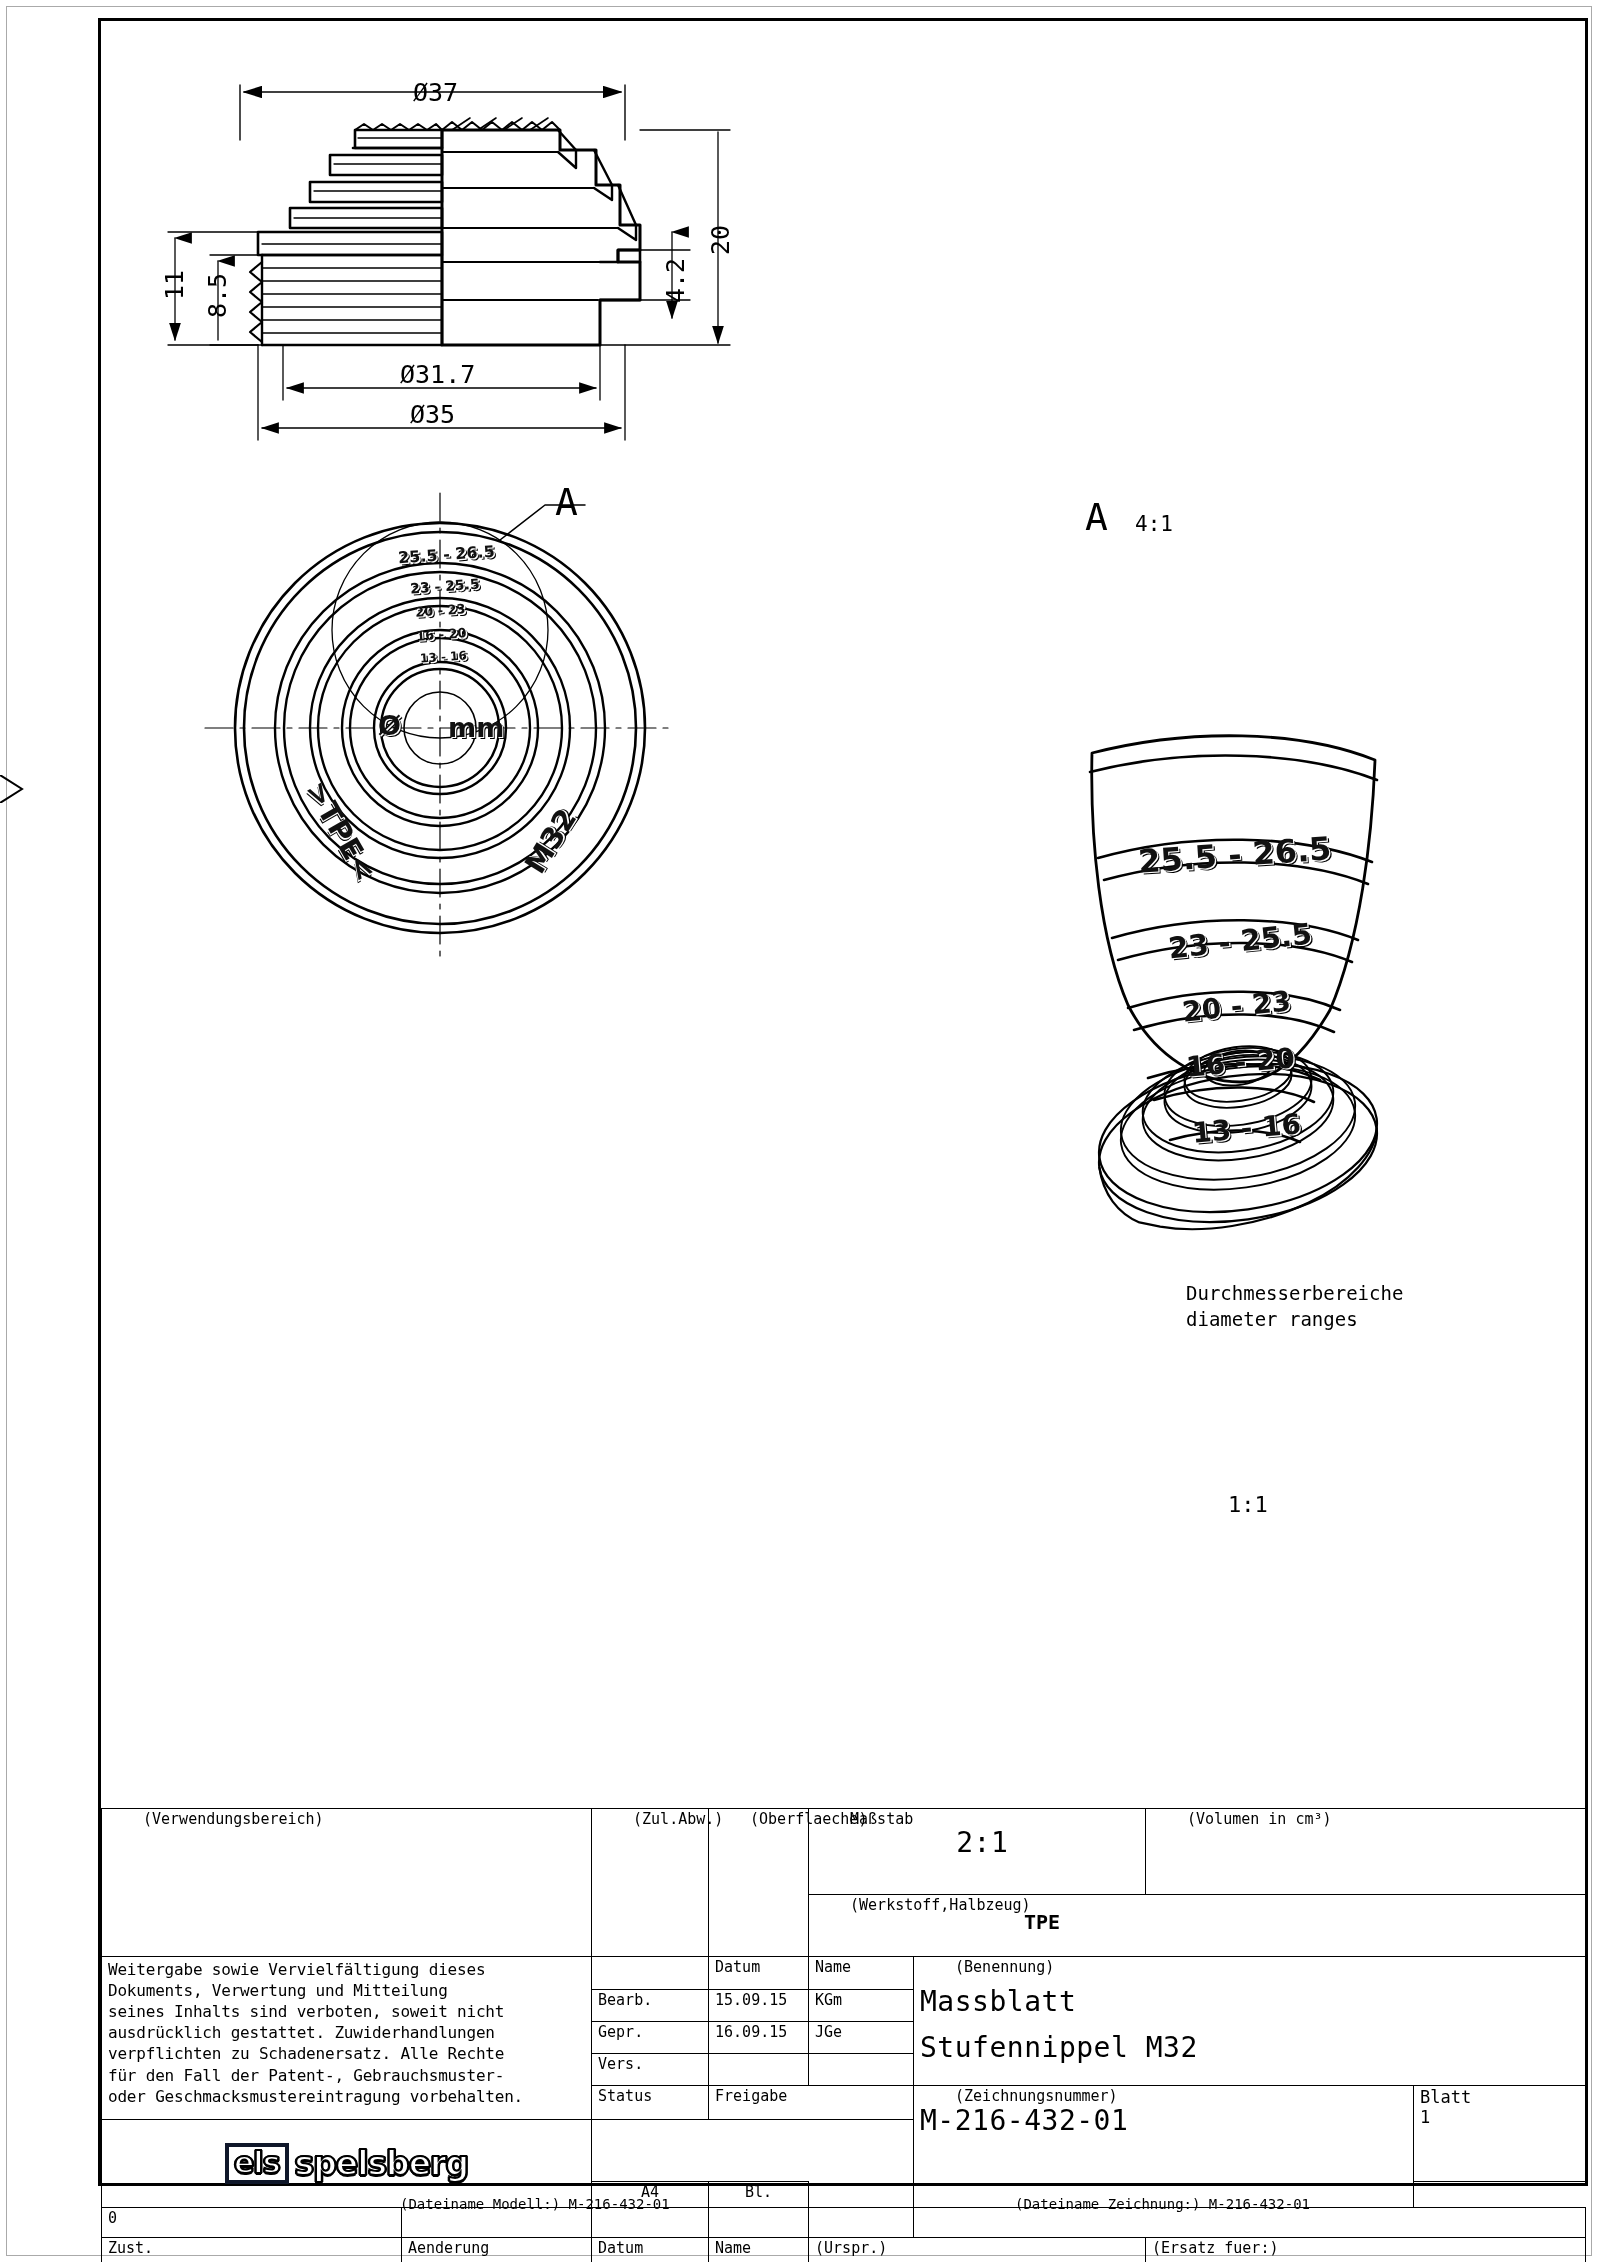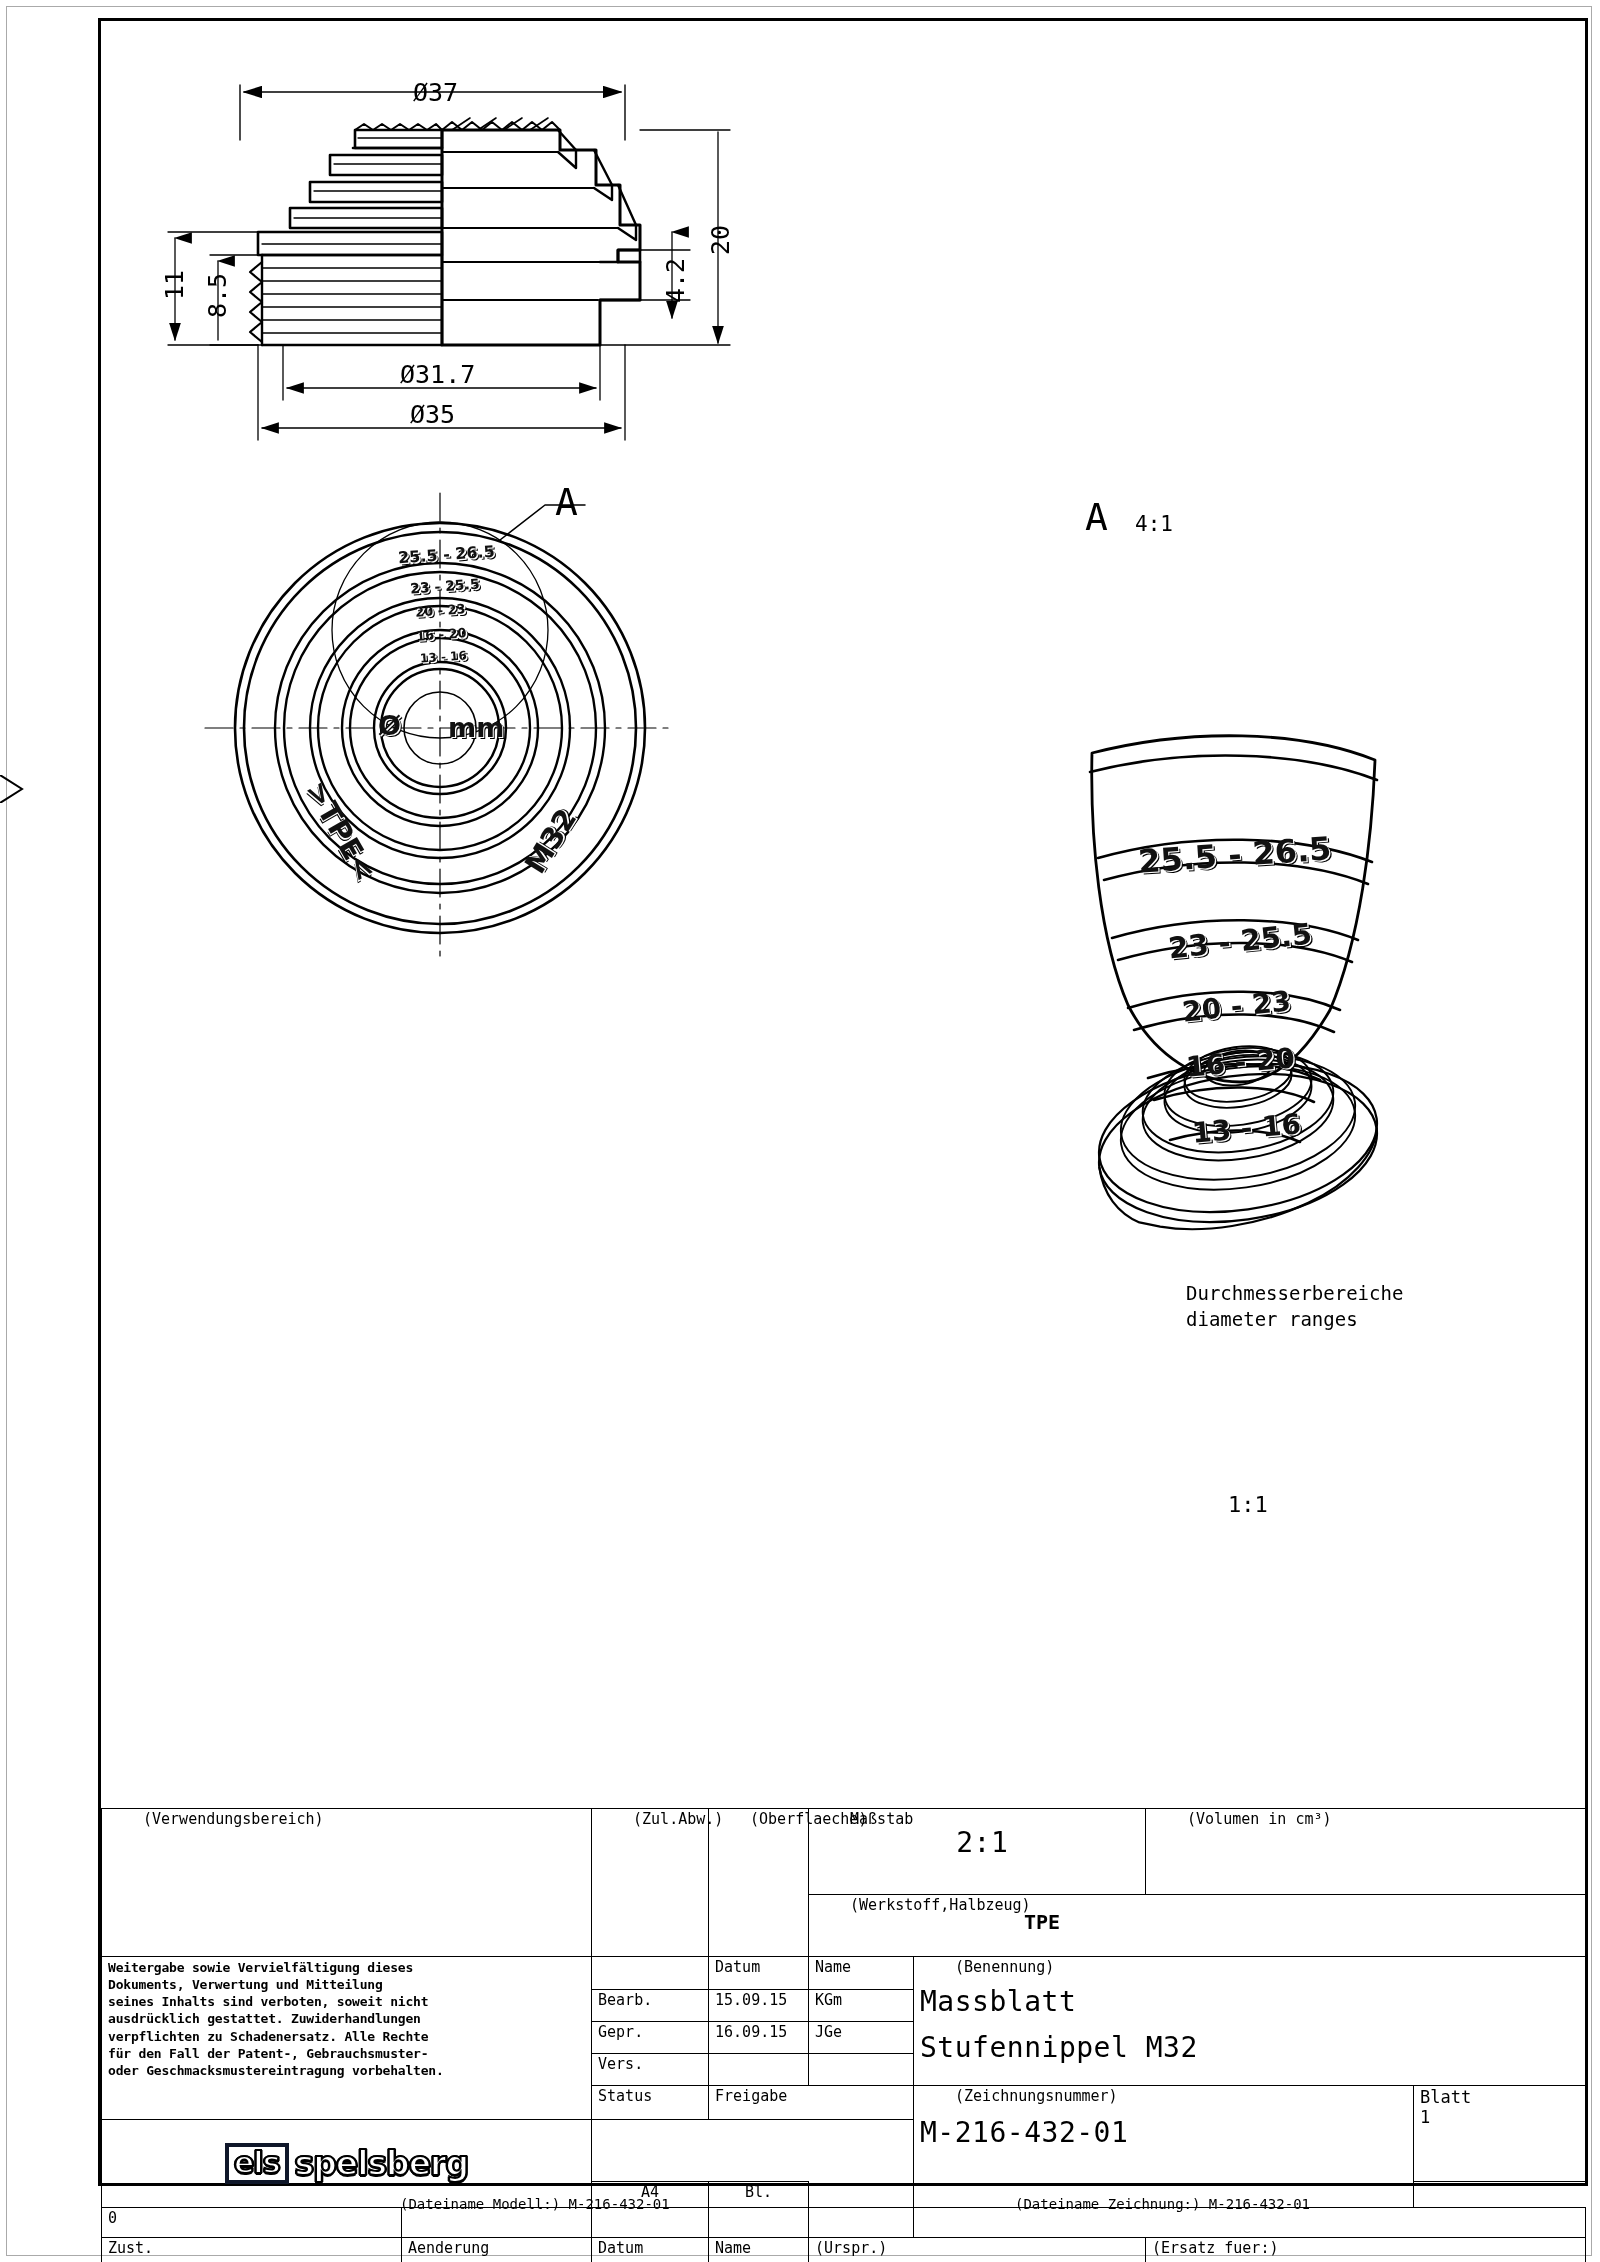--- a/index.html
+++ b/index.html
@@ -76,24 +76,23 @@
     padding: 2px 6px;
     font-size: 15px;
     line-height: 1.15;
     font-family: "DejaVu Sans Mono", monospace;
   }
   .paren { font-size: 15px; margin-left: 35px; }
   .big { font-size: 28px; letter-spacing: 0.5px; }
   .mid { font-size: 17px; }
   .bold-val { font-weight: bold; font-size: 20px; }
   .legal {
-    font-size: 13px;
+    font-size: 16px;
     line-height: 1.32;
     letter-spacing: -0.2px;
-    font-weight: bold;
   }
   .ctr { text-align: center; }
 
   .valcell { position: relative; }
   .valcell .v {
     position: absolute;
     left: 50%;
     top: 18px;
     transform: translateX(-40%);
   }
@@ -492,21 +491,21 @@
         <td class="mid">Vers.</td>
         <td class="mid"></td>
         <td class="mid"></td>
       </tr>
 
       <tr style="height:34px;">
         <td class="mid">Status</td>
         <td class="mid" colspan="2">Freigabe</td>
         <td rowspan="3" colspan="2">
           <div class="paren">(Zeichnungsnummer)</div>
-          <div class="big" style="margin-top:12px;">M-216-432-01</div>
+          <div class="big" style="margin-top:0;">M-216-432-01</div>
         </td>
         <td colspan="2" rowspan="2">
           <div class="mid">Blatt</div>
           <div class="mid">1</div>
         </td>
       </tr>
 
       <tr style="height:62px;">
         <td colspan="3" rowspan="2">
           <div class="logo-wrap">

